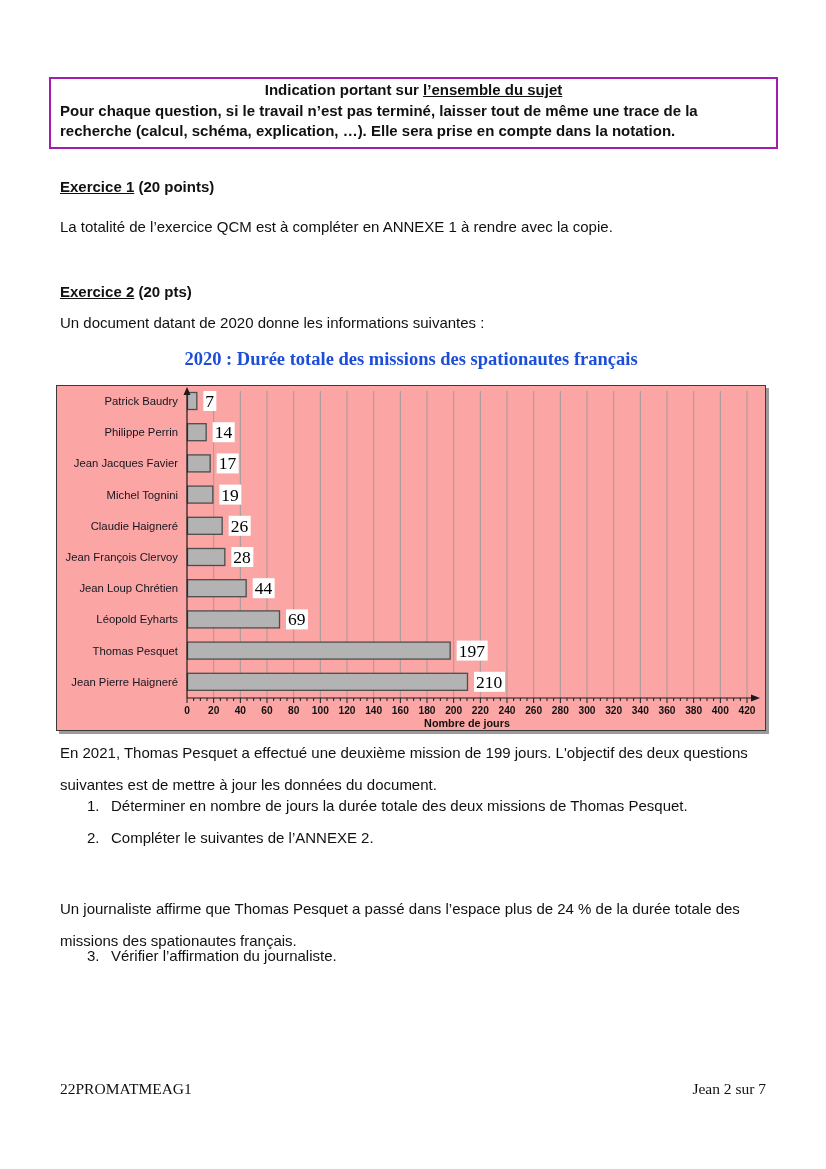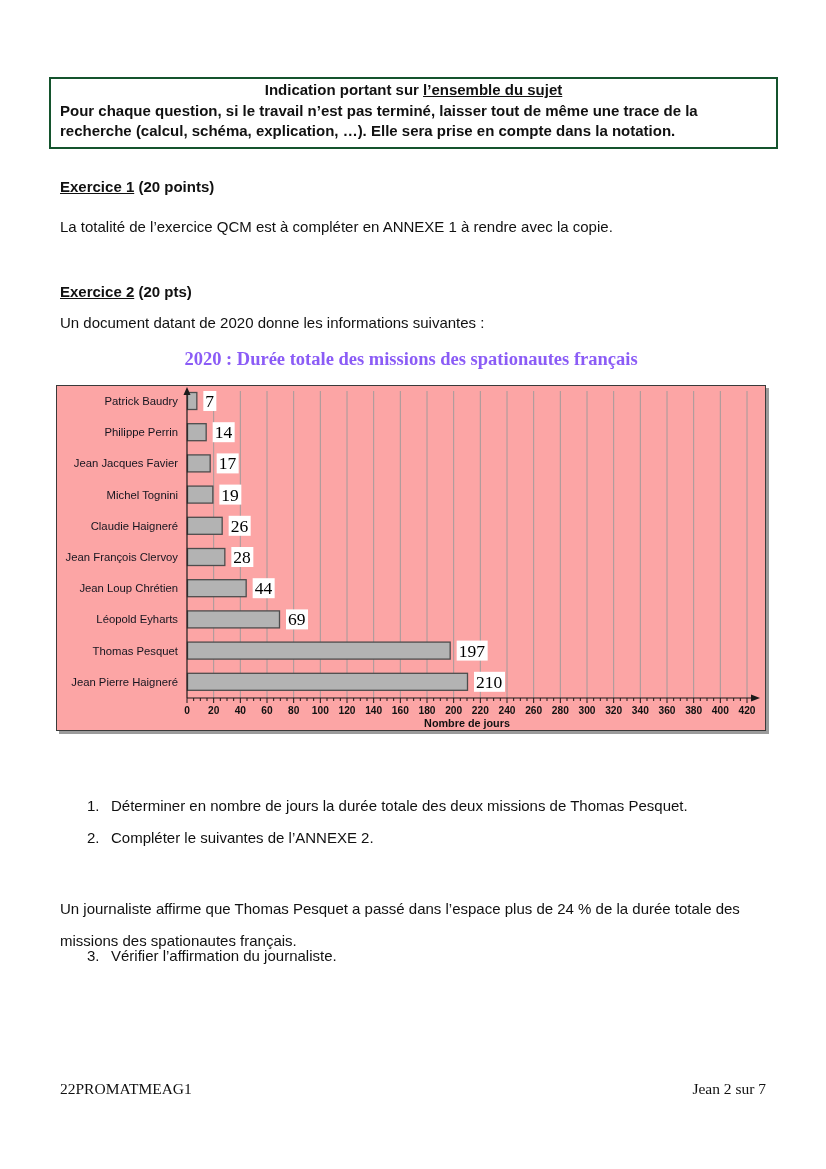--- a/index.html
+++ b/index.html
@@ -5,40 +5,40 @@
   html, body { margin:0; padding:0; background:#ffffff; }
   .page {
     position:relative; width:826px; height:1169px; background:#ffffff;
     font-family:"Liberation Sans", sans-serif; color:#111; overflow:hidden;
   }
   .abs { position:absolute; }
 
   
   .notice-box {
     left:49px; top:77px; width:729px; box-sizing:border-box;
-    border:2px solid #14532d; padding:1px 9px 5px 9px;
+    border:2px solid #a21caf; padding:1px 9px 5px 9px;
     font-weight:bold; font-size:15px; line-height:20.5px;
   }
   .notice-title { text-align:center; }
   .u { text-decoration:underline; }
 
   .heading { font-size:15px; font-weight:bold; left:60px; }
   .bodytext { font-size:15px; left:60px; }
   .b { font-weight:normal; }
 
   .para { font-size:15px; left:60px; width:714px; line-height:32px; }
 
   .q-item { font-size:15px; left:60px; width:714px; display:flex; }
   .q-num { margin-left:27px; width:24px; flex:0 0 auto; }
   .q-text { flex:1; }
 
   
   .chart-title {
     left:56px; top:349px; width:710px; text-align:center;
-    font-family:"Liberation Serif", serif; font-weight:bold; font-size:18.5px; color:#8b5cf6;
+    font-family:"Liberation Serif", serif; font-weight:bold; font-size:18.5px; color:#1d4ed8;
   }
   .chart-box {
     left:56px; top:385px; width:710px; height:346px; box-sizing:border-box;
     border:1.5px solid #3a3a3a; background:#fca5a5;
     box-shadow:3px 3px 0 #9b9b9b;
   }
   .chart-box svg { display:block; }
 
   
   .footer-left  { left:60px;  top:1080px; font-family:"Liberation Serif", serif; font-size:15.5px; }
@@ -232,20 +232,21 @@
         <text x="556.6666666666666" y="328" text-anchor="middle" font-weight="bold" font-family="Liberation Sans, sans-serif" font-size="10.2" fill="#111">320</text>
         <text x="583.3333333333333" y="328" text-anchor="middle" font-weight="bold" font-family="Liberation Sans, sans-serif" font-size="10.2" fill="#111">340</text>
         <text x="610" y="328" text-anchor="middle" font-weight="bold" font-family="Liberation Sans, sans-serif" font-size="10.2" fill="#111">360</text>
         <text x="636.6666666666666" y="328" text-anchor="middle" font-weight="bold" font-family="Liberation Sans, sans-serif" font-size="10.2" fill="#111">380</text>
         <text x="663.3333333333333" y="328" text-anchor="middle" font-weight="bold" font-family="Liberation Sans, sans-serif" font-size="10.2" fill="#111">400</text>
         <text x="690" y="328" text-anchor="middle" font-weight="bold" font-family="Liberation Sans, sans-serif" font-size="10.2" fill="#111">420</text>
         <text x="410" y="340.5" text-anchor="middle" font-weight="bold" font-family="Liberation Sans, sans-serif" font-size="10.8" fill="#111">Nombre de jours</text>
       </svg>
   </div>
 
+  <div class="abs para" style="top:737px;">En 2021, Thomas Pesquet a effectué une deuxième mission de 199 jours. L'objectif des deux questions suivantes est de mettre à jour les données du document.</div>
 
   <div class="abs q-item" style="top:797px;">
     <span class="q-num">1.</span>
     <span class="q-text">Déterminer en nombre de jours la durée totale des deux missions de Thomas Pesquet.</span>
   </div>
   <div class="abs q-item" style="top:829px;">
     <span class="q-num">2.</span>
     <span class="q-text"><span>Compléter le suivantes de l’</span><span class="b">ANNEXE 2</span><span>.</span></span>
   </div>
 

